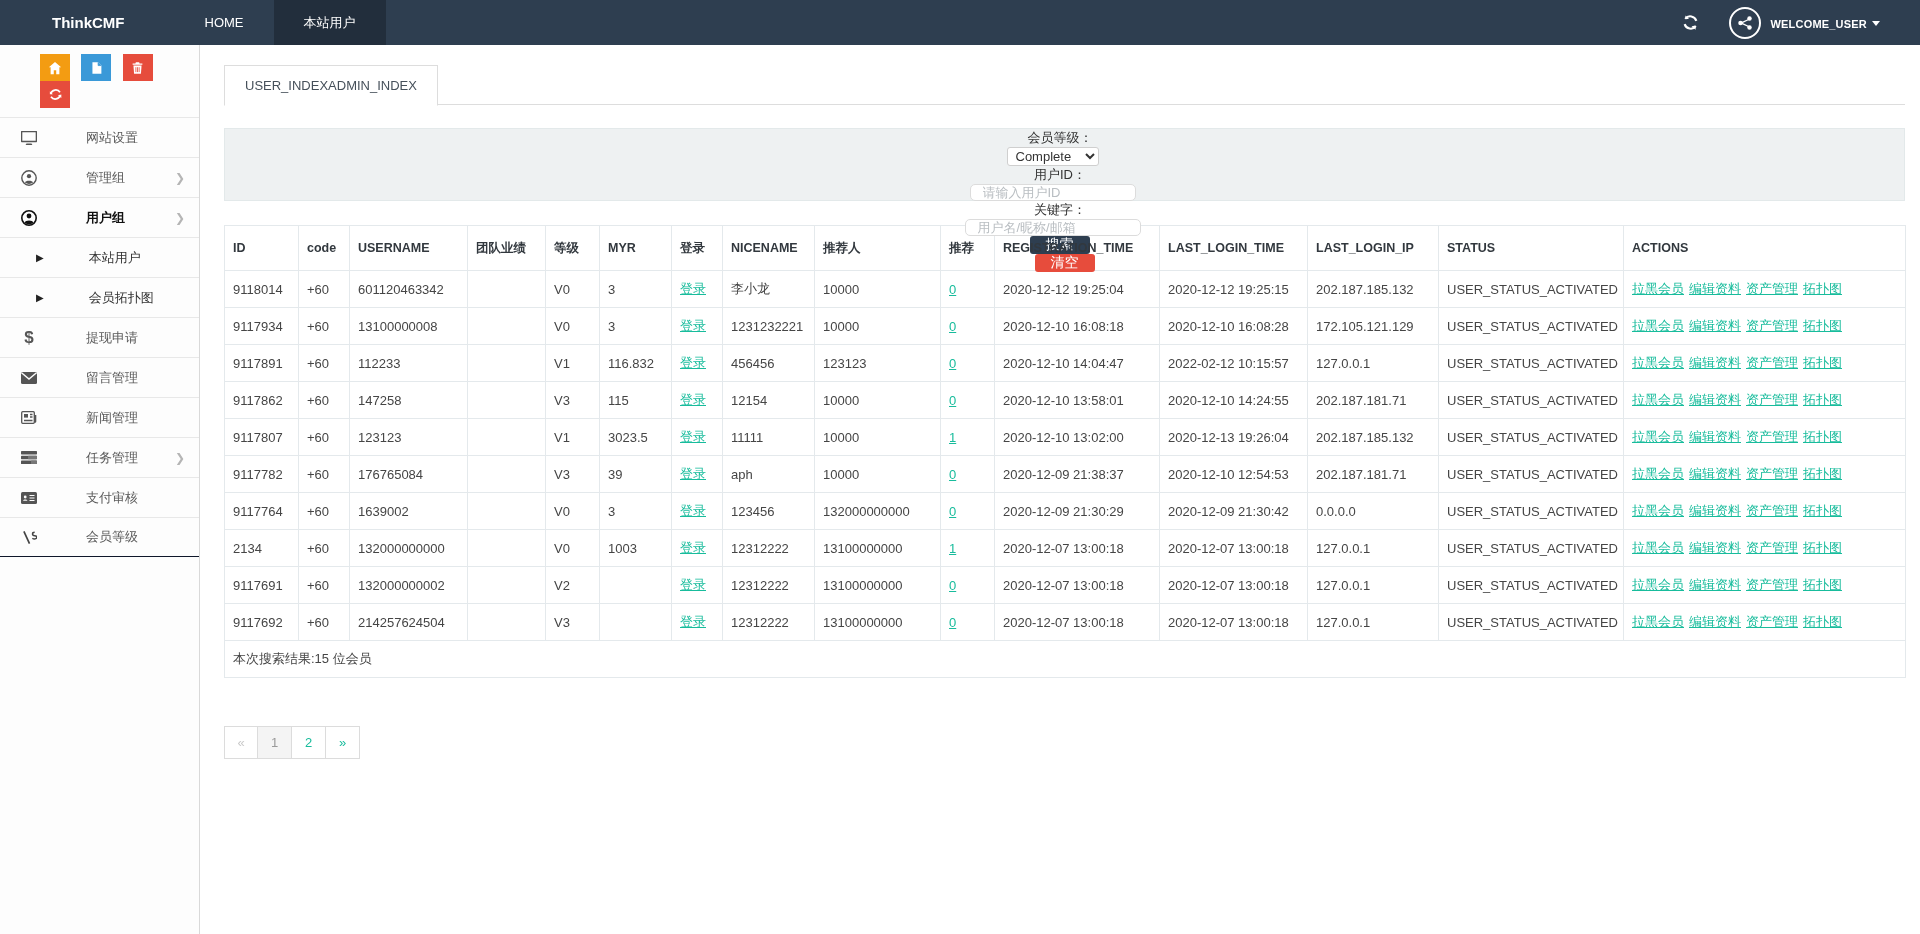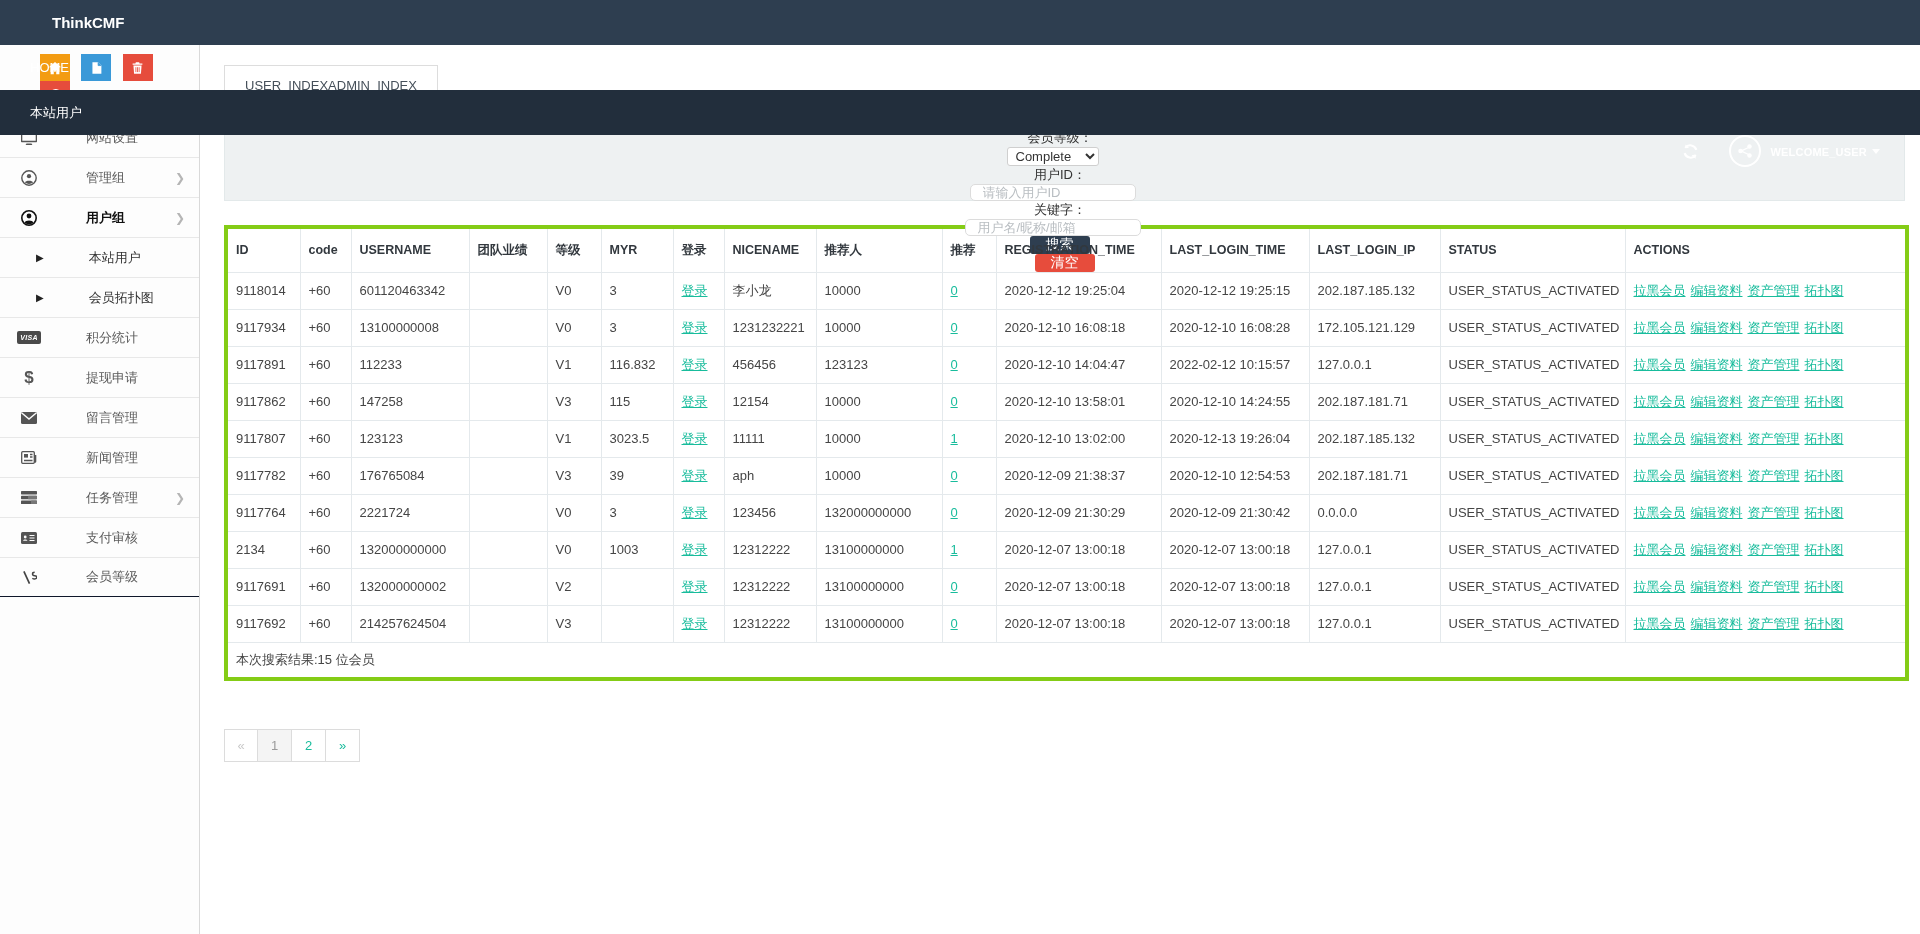--- a/index.html
+++ b/index.html
@@ -2,21 +2,21 @@
 <html><head>
 <meta charset="utf-8">
 <style>
   * { margin:0; padding:0; box-sizing:border-box; }
   html,body { width:1920px; height:934px; overflow:hidden; background:#fff;
     font-family:"Liberation Sans","DejaVu Sans",sans-serif; }
   a { text-decoration:none; cursor:pointer; }
 
   
   .navbar { position:absolute; top:0; left:0; width:1920px; height:45px; background:#2e3e50; z-index:10;
-    display:flex; align-items:stretch;flex-direction:column; }
+    display:flex; align-items:stretch; }
   .brand { color:#fff; font-size:15px; font-weight:bold; line-height:45px; padding:0 50px 0 52px; }
   .nav-item { color:#fff; font-size:13px; line-height:45px; padding:0 30px; display:block; }
   .nav-item.active { background:#222e3c; }
   .nav-right { margin-left:auto; display:flex; align-items:center; padding-right:40px;text-align:center; }
   .refresh-btn { color:#fff; margin-right:30px; display:flex; align-items:center; }
   .avatar { width:32px; height:32px; border-radius:50%; border:2px solid #fff; display:flex;
     align-items:center; justify-content:center; margin-right:9px; }
   .welcome { color:#fff; font-size:11px; font-weight:bold; letter-spacing:.2px; }
   .caret-down { display:inline-block; margin-left:5px; width:0; height:0; border-left:4px solid transparent;
     border-right:4px solid transparent; border-top:5px solid #fff; vertical-align:middle; }
@@ -63,21 +63,21 @@
   .f-input::placeholder { color:#b9bec2; }
   .f-input.uid { width:166px; }
   .f-input.kw  { width:176px; }
   .btn { display:inline-block; border:none; color:#fff; font-size:14px; height:38px; padding:0 16px;
     border-radius:3px; cursor:pointer; font-family:inherit; }
   .btn.search { background:#2e3e50; margin-right:10px; }
   .btn.clear  { background:#e74c3c; }
 
   
   table.user-table { margin-top:24px; width:1681px; border-collapse:collapse; table-layout:fixed;
-    border:4px solid #84cc16; }
+    border:1px solid #84cc16; }
   .user-table th, .user-table td { border:1px solid #e4e9ec; font-size:13px; text-align:left;
     padding:0 8px; overflow:hidden; white-space:nowrap; }
   .user-table th { height:45px; font-weight:bold; color:#32383e; font-size:12.5px; }
   .user-table td { height:37px; color:#454545; }
   .tlink { color:#18bc9c; text-decoration:underline; }
   .actions-cell .tlink { margin-right:5px; }
   .tfoot-cell { font-size:13px; color:#333; }
 
   
   .pagination { list-style:none; margin-top:48px; display:flex; }
@@ -183,26 +183,20 @@
       <span>用户组</span>
       <span class="chev">❯</span>
     </li>
     <li class="side-item sub">
       <span class="tri">▶</span>
       <span>本站用户</span>
     </li>
     <li class="side-item sub">
       <span class="tri">▶</span>
       <span>会员拓扑图</span>
-    </li>
-    <li class="side-item">
-      <span class="mi">
-          <span class="visa-badge">VISA</span>
-        </span>
-      <span>积分统计</span>
     </li>
     <li class="side-item">
       <span class="mi dollar-glyph">$</span>
       <span>提现申请</span>
     </li>
     <li class="side-item">
       <span class="mi">
         <svg width="16" height="12" viewBox="0 0 16 12" fill="#555">
             <rect x="0" y="0" width="16" height="12" rx="1.5"></rect>
             <path d="M0.5 0.8 8 7 15.5 0.8" fill="none" stroke="#fdfdfd" stroke-width="1.4"></path>
@@ -412,21 +406,21 @@
           <td><a class="tlink">0</a></td>
           <td>2020-12-09 21:38:37</td>
           <td>2020-12-10 12:54:53</td>
           <td>202.187.181.71</td>
           <td>USER_STATUS_ACTIVATED</td>
           <td class="actions-cell"><a class="tlink">拉黑会员</a><a class="tlink">编辑资料</a><a class="tlink">资产管理</a><a class="tlink">拓扑图</a></td>
         </tr>
         <tr>
           <td>9117764</td>
           <td>+60</td>
-          <td>2221724</td>
+          <td>1639002</td>
           <td></td>
           <td>V0</td>
           <td>3</td>
           <td><a class="tlink">登录</a></td>
           <td>123456</td>
           <td>132000000000</td>
           <td><a class="tlink">0</a></td>
           <td>2020-12-09 21:30:29</td>
           <td>2020-12-09 21:30:42</td>
           <td>0.0.0.0</td>

